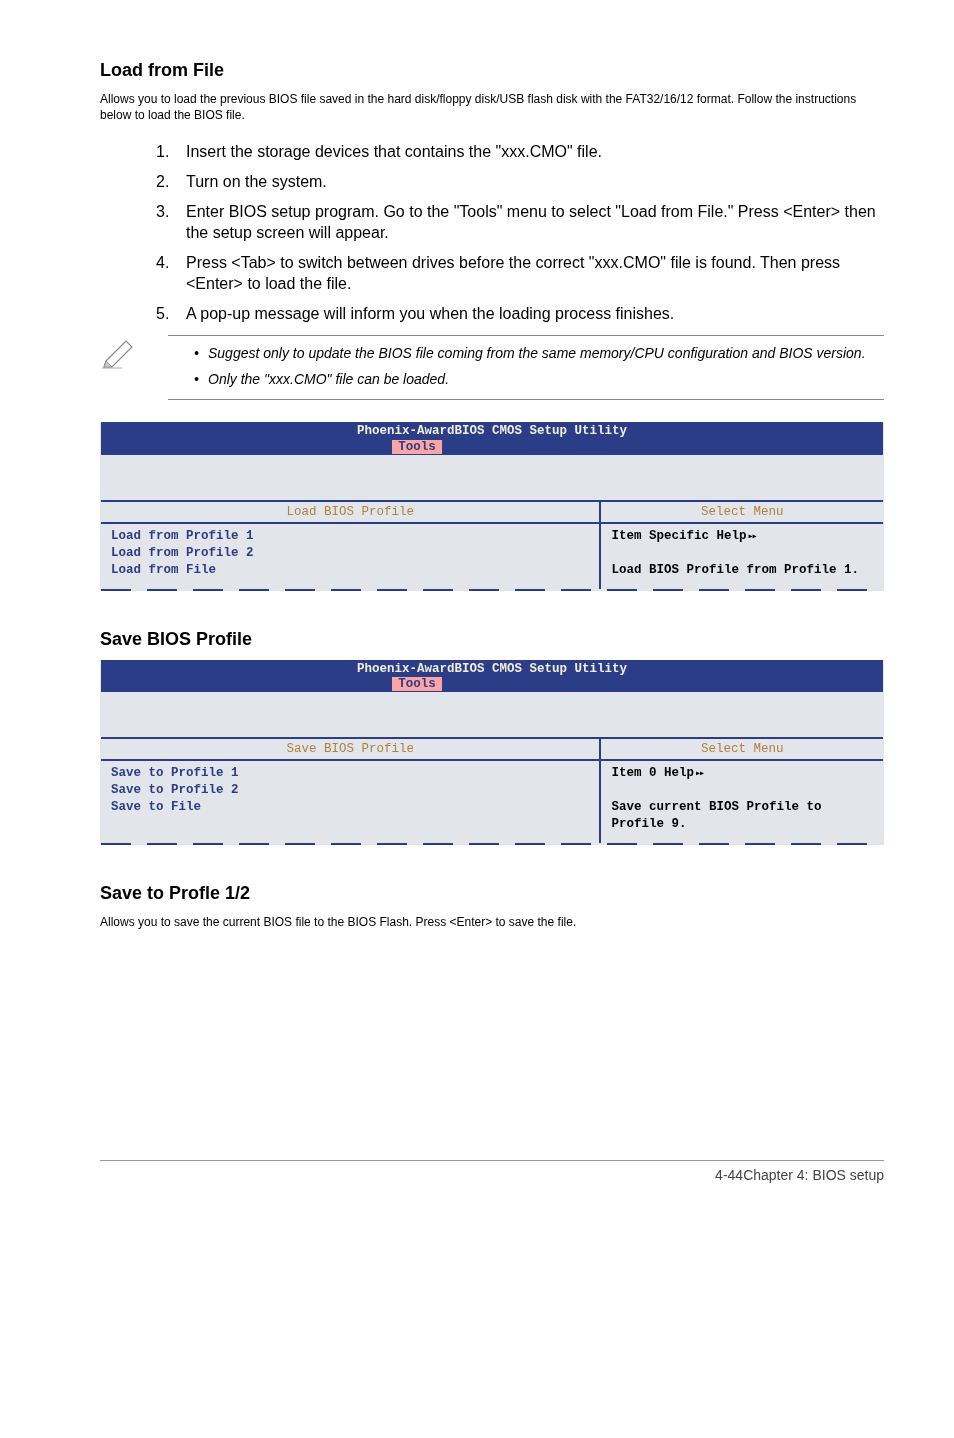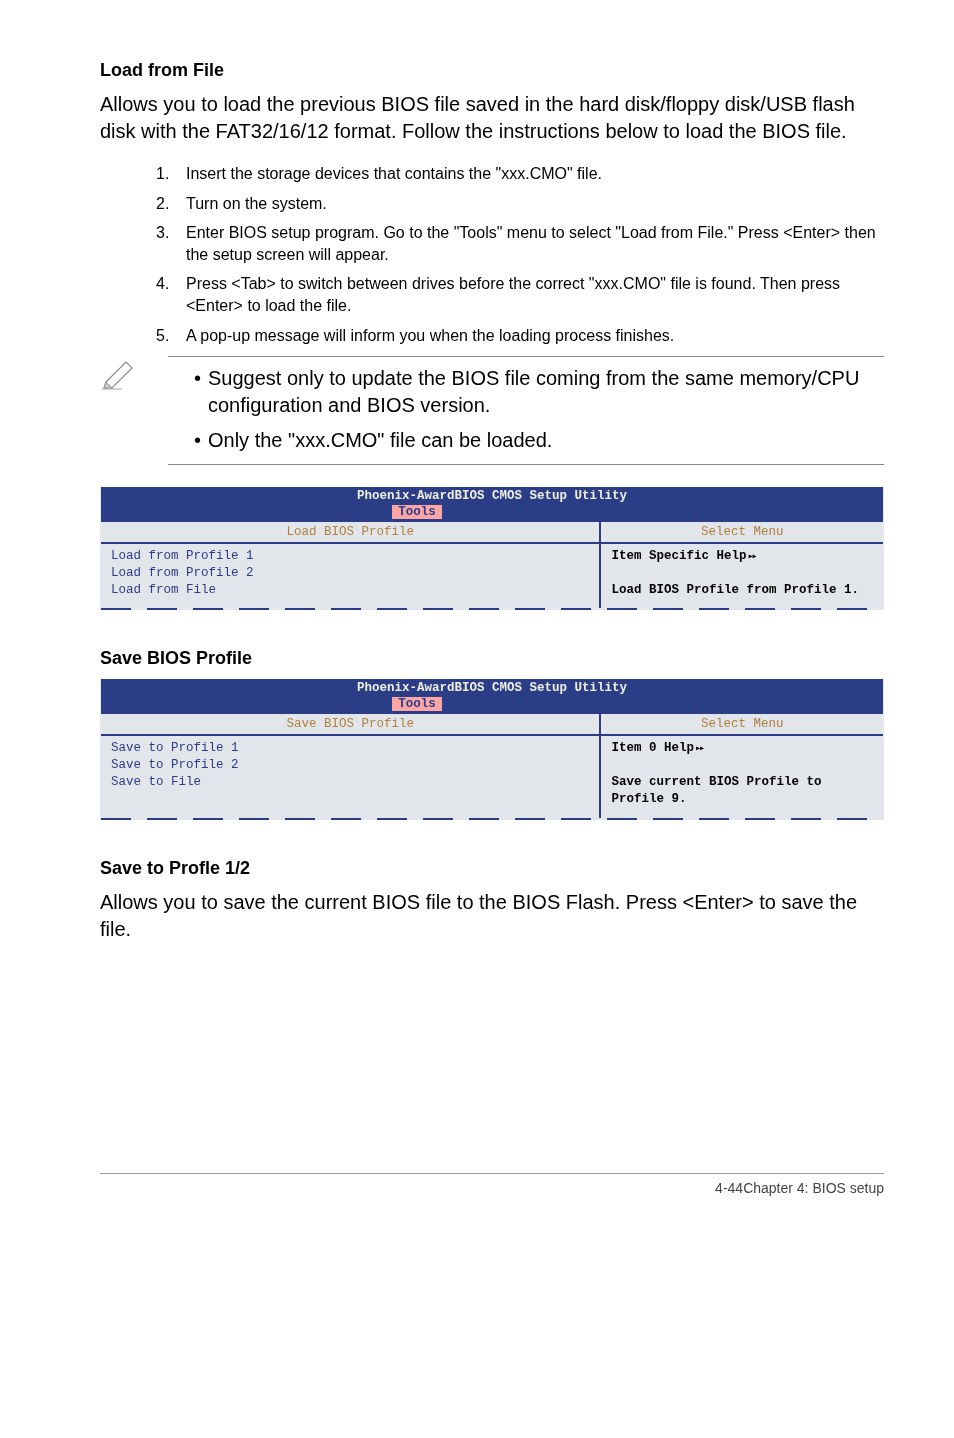--- a/index.html
+++ b/index.html
@@ -10,21 +10,21 @@
     width: 954px;
     box-sizing: border-box;
     background: #fff;
   }
   h2 {
     font-size: 18px;
     font-weight: bold;
     margin: 0 0 10px 0;
   }
   p.body-text {
-    font-size: 20px;
+    font-size: 12px;
     line-height: 1.35;
     margin: 0 0 18px 0;
   }
   ol.steps {
     margin: 0 0 10px 0;
     padding-left: 56px;
     list-style: none;
     counter-reset: li;
   }
   ol.steps li {
@@ -60,24 +60,25 @@
     border-bottom: 1px solid #888;
     padding: 8px 4px 10px 4px;
   }
   .note-content ul {
     margin: 0;
     padding-left: 22px;
     list-style: none;
   }
   .note-content ul li {
     position: relative;
-    font-size: 20px;
+    font-size: 14px;
     line-height: 1.35;
     margin-bottom: 8px;
     padding-left: 14px;
+    font-style: italic;
   }
   .note-content ul li:last-child { margin-bottom: 0; }
   .note-content ul li::before {
     content: "•";
     position: absolute;
     left: 0;
     top: 0;
   }
   
   .bios-box {
@@ -107,41 +108,42 @@
     background: #fca5a5;
     color: #2b3d87;
     padding: 0 6px;
     border-left: 2px solid #2b3d87;
     border-right: 2px solid #2b3d87;
     font-weight: bold;
   }
   .bios-cols {
     display: flex;
     border-top: 2px solid #2b3d87;
+    margin-top: 45px;
   }
   .col-main {
     flex: 0 0 64%;
     border-right: 2px solid #2b3d87;
     box-sizing: border-box;
   }
   .col-side {
     flex: 1;
     box-sizing: border-box;
   }
   .col-head {
     text-align: center;
     color: #b0803e;
     padding: 3px 0;
     border-bottom: 2px solid #2b3d87;
     font-weight: normal;
   }
   .col-body {
     padding: 4px 10px 10px 10px;
     color: #2b3d87;
-    font-weight: normal;
+    font-weight: bold;
     line-height: 1.35;
   }
   .col-side .col-body { color: #000000; font-weight: bold; }
   
   .bios-box .dashed {
     height: 0;
     border-bottom: 2px solid #2b3d87;
     -webkit-mask-image: repeating-linear-gradient(90deg,#000 0 30px, transparent 30px 46px);
     mask-image: repeating-linear-gradient(90deg,#000 0 30px, transparent 30px 46px);
   }

